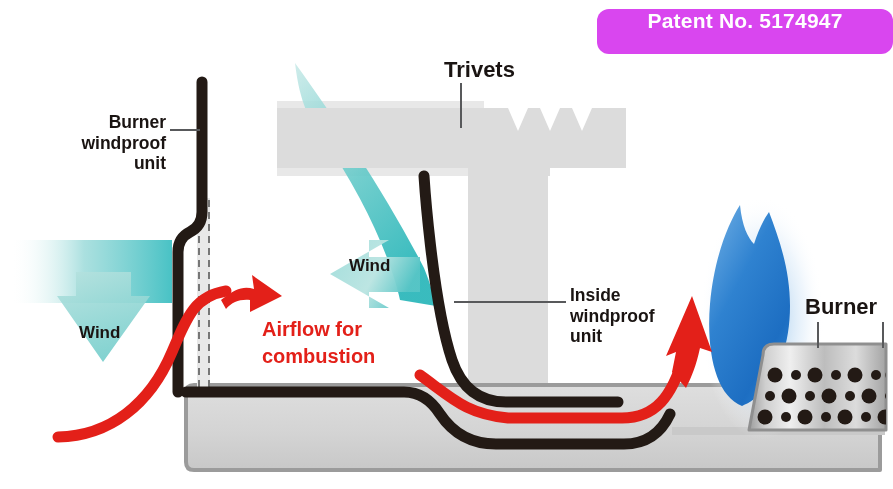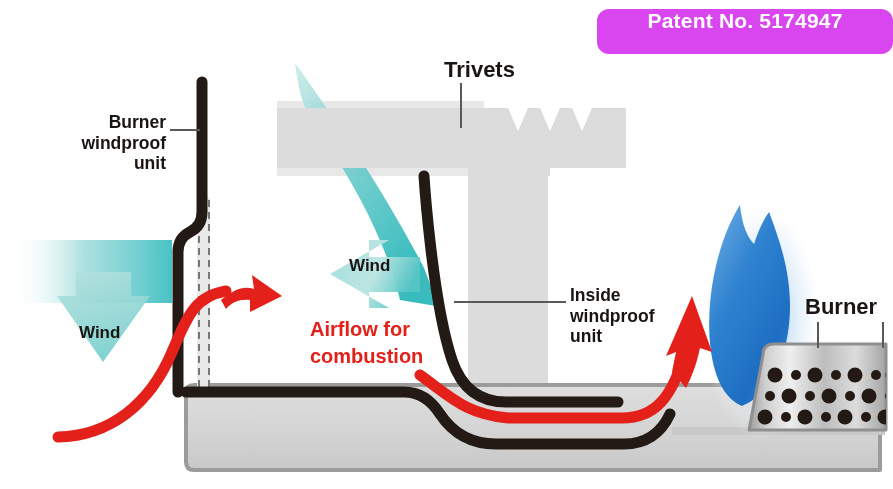--- a/index.html
+++ b/index.html
@@ -78,21 +78,20 @@
     left: 349px; top: 256px;
     font-size: 17px;
   }
   #label-airflow {
     left: 262px; top: 316px;
     width: 150px;
     text-align: left;
     font-size: 20px;
     color: #e32019;
     line-height: 1.35;
-    margin-left: 48px;
   }
 </style>
 </head>
 <body>
 
 <div id="stage">
 
   <svg width="893" height="489" viewBox="0 0 893 489">
     <defs>
       <linearGradient id="gWindBand" x1="0" y1="0" x2="1" y2="0">

